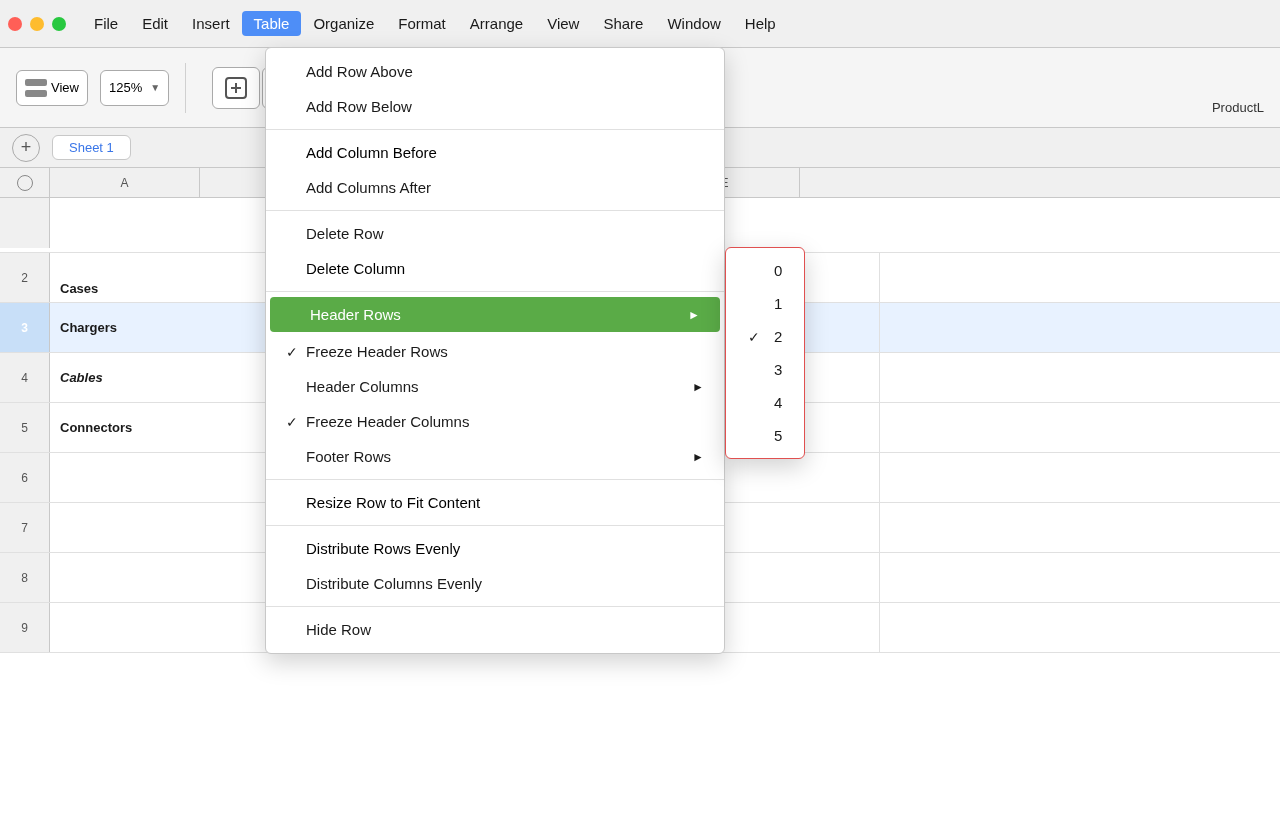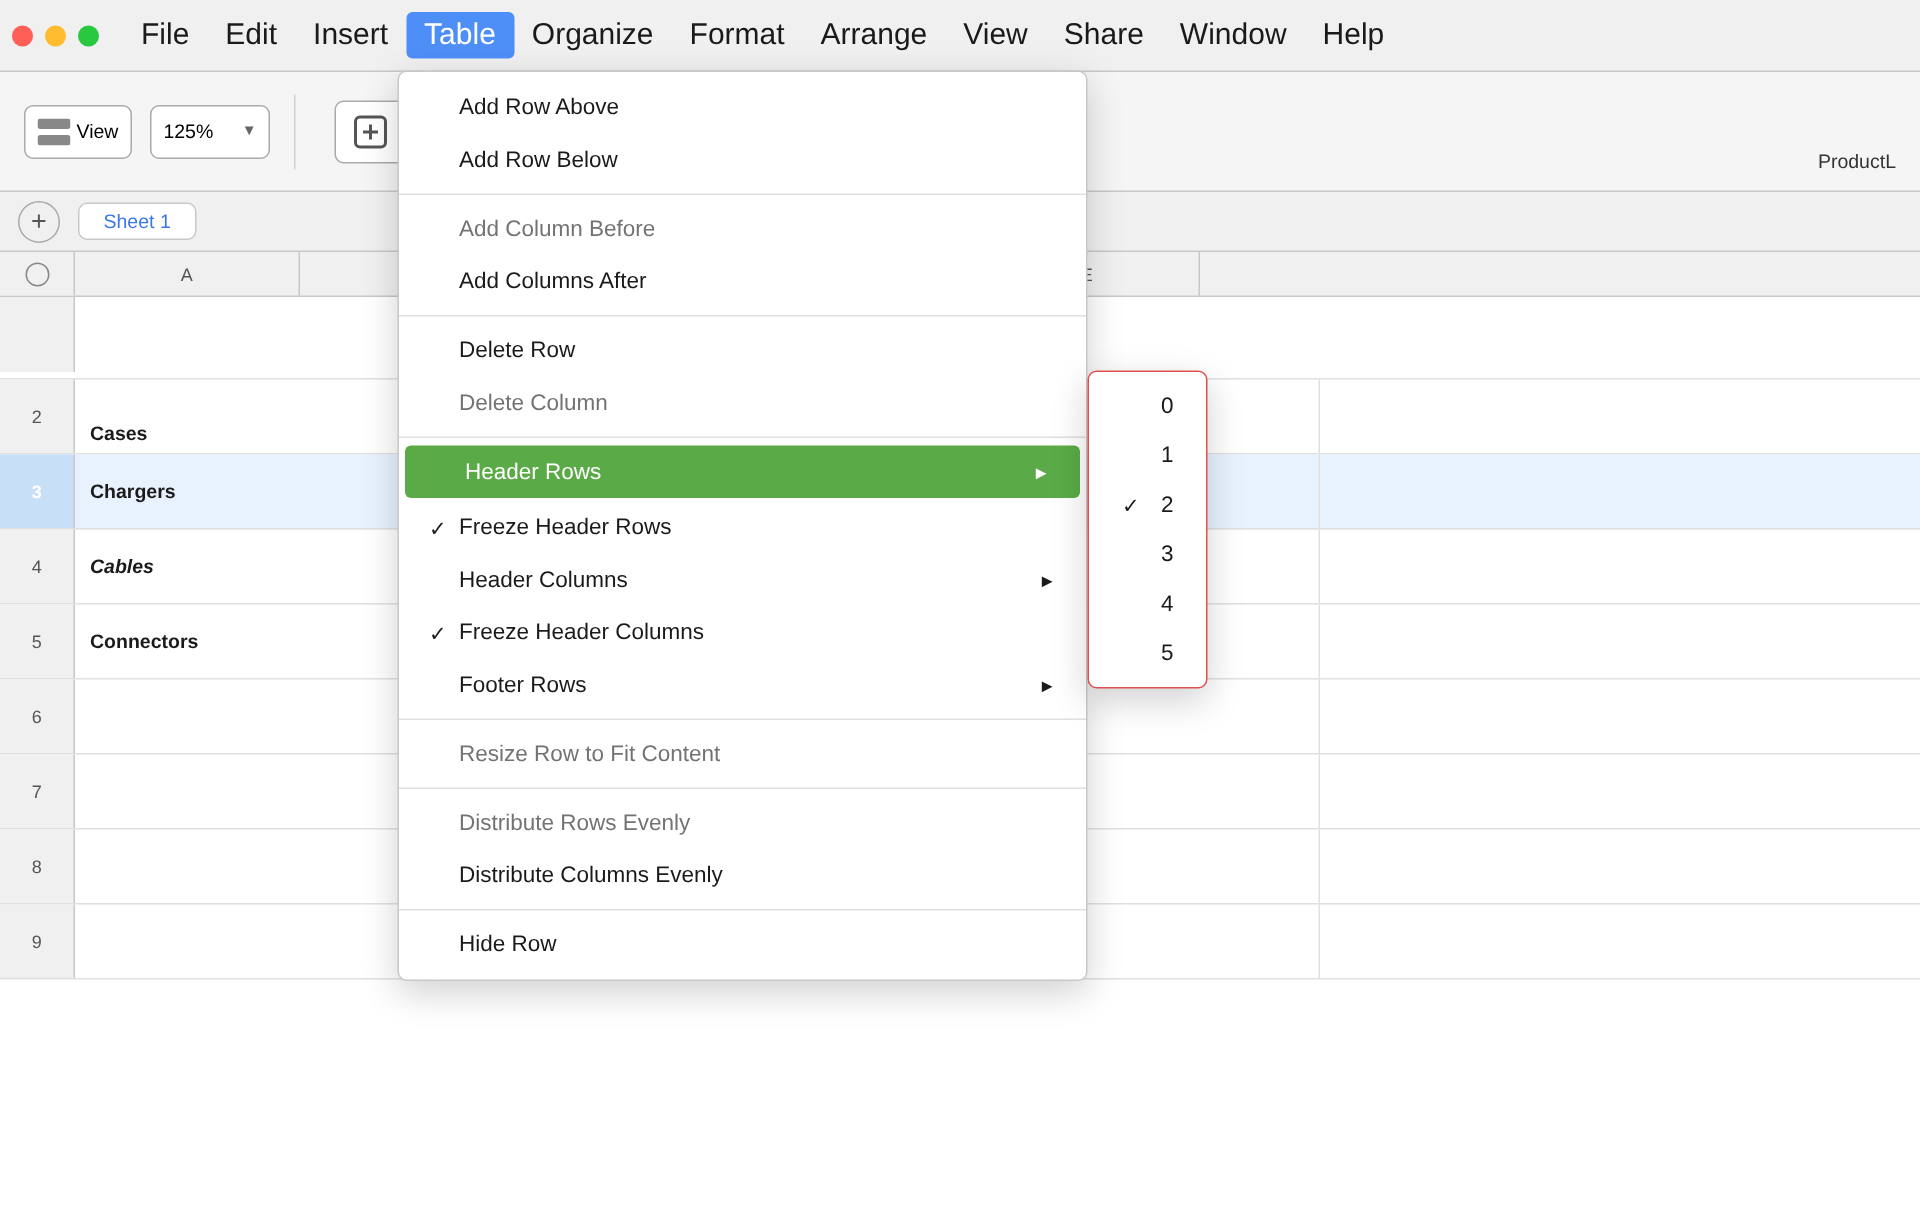--- a/index.html
+++ b/index.html
@@ -11,21 +11,21 @@
       background: #f0f0f0;
       border-bottom: 1px solid #c8c8c8;
       display: flex;
       align-items: center;
       padding: 0 8px;
       position: relative;
       z-index: 100;
     }
     .menu-item {
       padding: 4px 12px;
-      font-size: 20px;
+      font-size: 15px;
       color: #1a1a1a;
       cursor: pointer;
       border-radius: 4px;
     }
     .menu-item.active {
       background: #4e8ef7;
       color: white;
       border-radius: 4px;
     }
 
@@ -119,21 +119,21 @@
       font-size: 13px;
     }
     .zoom-btn {
       border: 1.5px solid #aaa;
       border-radius: 6px;
       background: white;
       display: flex;
       align-items: center;
       padding: 0 8px;
       height: 36px;
-      gap: 19px;
+      gap: 8px;
       cursor: pointer;
       font-size: 13px;
     }
 
     
     .sheet-bar {
       height: 40px;
       background: #f0f0f0;
       border-bottom: 1px solid #c8c8c8;
       display: flex;
@@ -282,21 +282,21 @@
       color: #1a1a1a;
       cursor: pointer;
       position: relative;
     }
     .menu-entry.highlighted {
       background: #5aab47;
       color: white;
       border-radius: 4px;
       margin: 2px 4px;
     }
-    .menu-entry.disabled { color: #737373; cursor: default; }
+    .menu-entry.disabled { color: #000000; cursor: default; }
     .menu-sep {
       height: 1px;
       background: #e0e0e0;
       margin: 5px 0;
     }
     .check-mark {
       width: 20px;
       margin-right: 0;
       color: #1a1a1a;
       font-size: 14px;

